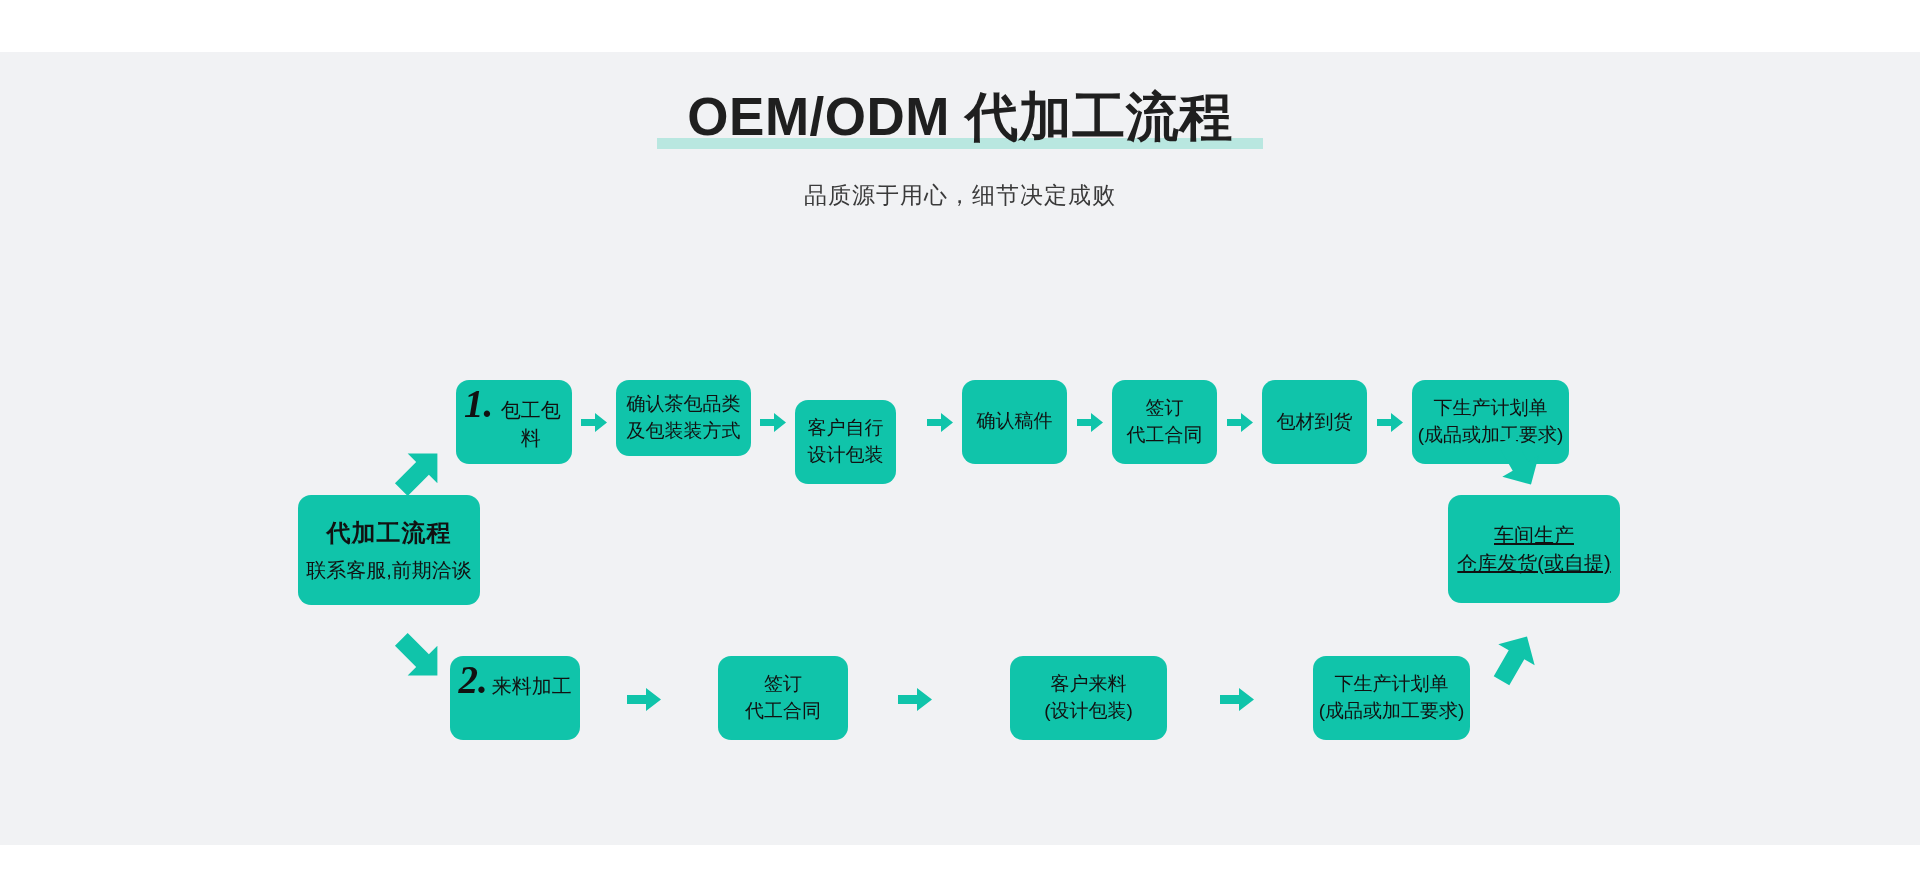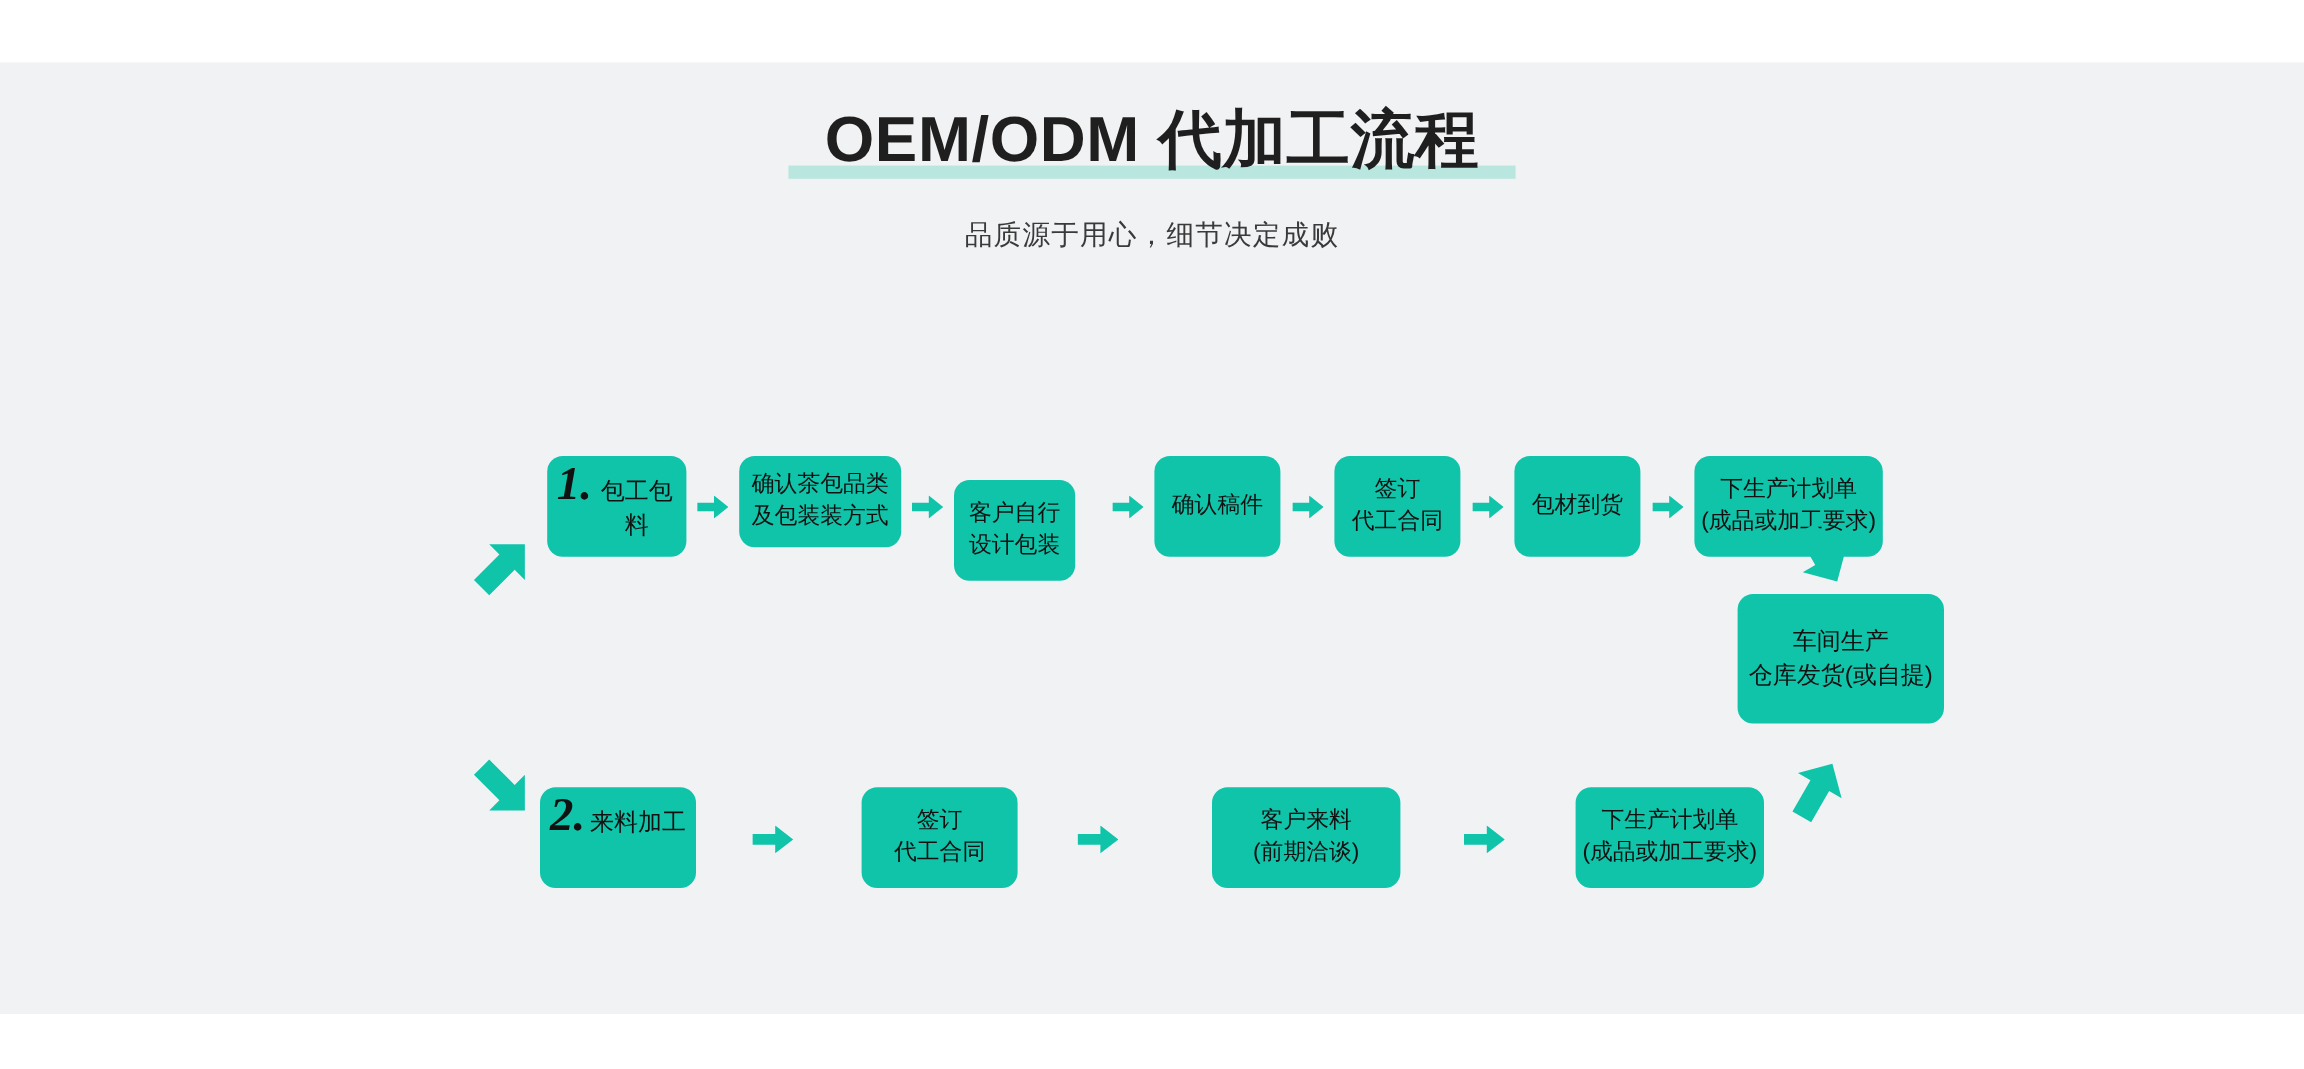--- a/index.html
+++ b/index.html
@@ -168,20 +168,24 @@
       <div class="title">
         <span class="title-underline"></span>
         <span class="title-text">OEM/ODM 代加工流程</span>
       </div>
     </div>
     <div class="subtitle">品质源于用心，细节决定成败</div>
   </div>
 
   <div class="flow">
 
+    <div class="node node-entry" style="left:298px; top:495px; width:182px; height:110px;">
+      <span class="line head">代加工流程</span>
+      <span class="line sub">联系客服,前期洽谈</span>
+    </div>
 
     <div class="arrow-d" style="left:388px; top:443px; width:62px; height:58px;">
       <svg width="62" height="58" viewBox="0 0 62 58">
         <g transform="rotate(-45 31 29)">
           <path d="M6 20 L36 20 L36 8 L57 29 L36 50 L36 38 L6 38 Z" fill="#10c4aa"></path>
         </g>
       </svg>
     </div>
 
     <div class="arrow-d" style="left:388px; top:628px; width:62px; height:58px;">
@@ -262,21 +266,21 @@
     </div>
 
     <div class="arrow-d" style="left:1487px; top:433px; width:62px; height:58px;">
       <svg width="62" height="58" viewBox="0 0 62 58">
         <g transform="rotate(60 31 29)">
           <path d="M6 20 L36 20 L36 8 L57 29 L36 50 L36 38 L6 38 Z" fill="#10c4aa"></path>
         </g>
       </svg>
     </div>
 
-    <div class="node node-exit" style="left:1448px; top:495px; width:172px; height:108px;">
+    <div class="node node-exit" style="left:1448px; top:495px; width:172px; height:108px;text-decoration:underline;">
       <span class="line">车间生产</span>
       <span class="line">仓库发货(或自提)</span>
     </div>
 
     <div class="arrow-d" style="left:1483px; top:630px; width:62px; height:58px;">
       <svg width="62" height="58" viewBox="0 0 62 58">
         <g transform="rotate(-60 31 29)">
           <path d="M6 20 L36 20 L36 8 L57 29 L36 50 L36 38 L6 38 Z" fill="#10c4aa"></path>
         </g>
       </svg>
@@ -299,21 +303,21 @@
     </div>
 
     <div class="arrow-h" style="left:898px; top:688px;">
       <svg width="34" height="23" viewBox="0 0 34 23">
           <path d="M0 7 L19 7 L19 0 L34 11.5 L19 23 L19 16 L0 16 Z" fill="#10c4aa"></path>
         </svg>
     </div>
 
     <div class="node" style="left:1010px; top:656px; width:157px; height:84px;">
       <span class="line">客户来料</span>
-      <span class="line">(前期洽谈)</span>
+      <span class="line">(设计包装)</span>
     </div>
 
     <div class="arrow-h" style="left:1220px; top:688px;">
       <svg width="34" height="23" viewBox="0 0 34 23">
           <path d="M0 7 L19 7 L19 0 L34 11.5 L19 23 L19 16 L0 16 Z" fill="#10c4aa"></path>
         </svg>
     </div>
 
     <div class="node" style="left:1313px; top:656px; width:157px; height:84px;">
       <span class="line">下生产计划单</span>

